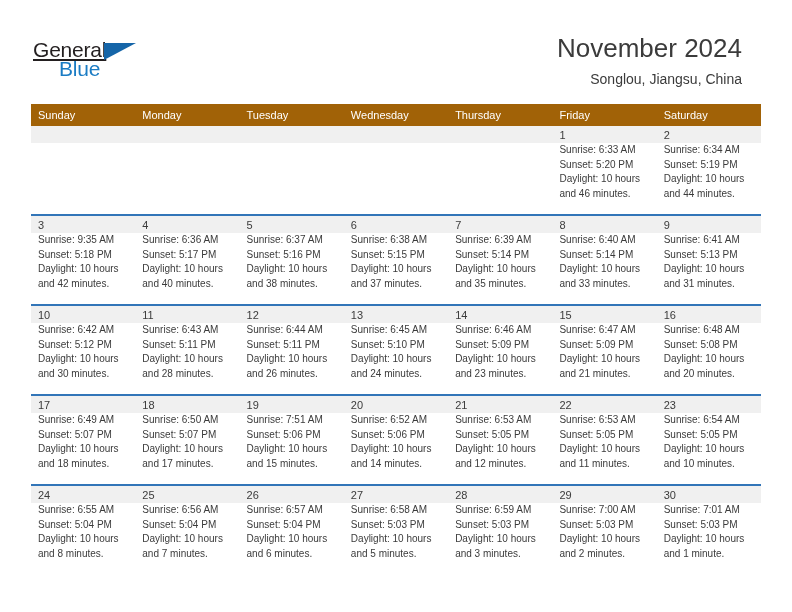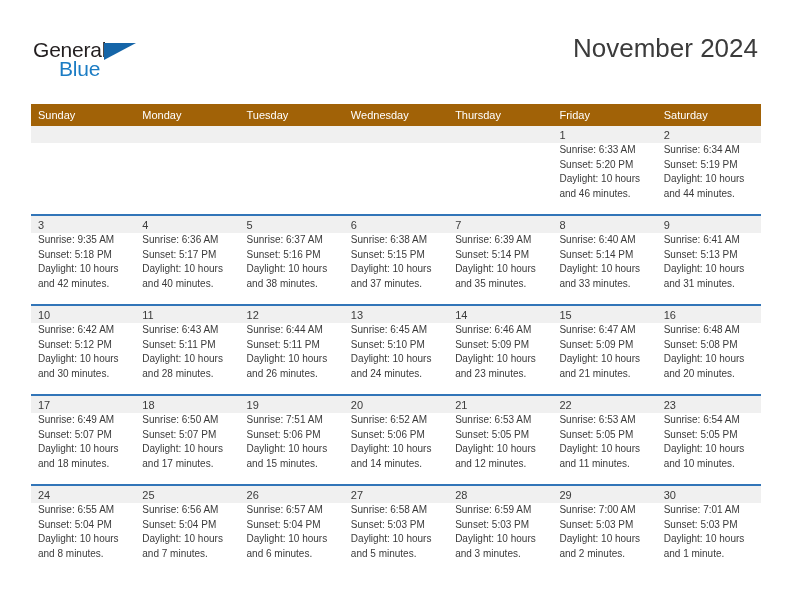--- a/index.html
+++ b/index.html
@@ -38,20 +38,21 @@
   }
   .logo-general {
     position: absolute;
     left: 0;
     top: 0;
     font-size: 21px;
     letter-spacing: -0.2px;
     color: #231f20;
     line-height: 23px;
     white-space: nowrap;
+    text-decoration: underline;
   }
   .logo-blue {
     position: absolute;
     left: 26px;
     top: 19px;
     font-size: 21px;
     letter-spacing: -0.2px;
     color: #1b7cc4;
     line-height: 23px;
     white-space: nowrap;
@@ -62,21 +63,21 @@
     left: 71px;
     top: 5px;
     width: 0;
     height: 0;
     border-left: 32px solid #1565a8;
     border-bottom: 17px solid transparent;
   }
 
   .title-block {
     position: absolute;
-    right: 34px;
+    right: 50px;
     top: 32px;
     text-align: right;
   }
   .cal-title {
     font-size: 26px;
     color: #3b3b3b;
     line-height: 32px;
     font-weight: normal;
     white-space: nowrap;
   }
@@ -153,20 +154,21 @@
 <div class="page">
 
   <div class="header">
     <div class="logo">
       <span class="logo-general">General</span>
       <span class="logo-triangle"></span>
       <span class="logo-blue">Blue</span>
     </div>
     <div class="title-block">
       <div class="cal-title">November 2024</div>
+      <div class="cal-subtitle">Songlou, Jiangsu, China</div>
     </div>
   </div>
 
   <div class="calendar">
     <table class="cal-table">
       <colgroup>
         <col>
           <col>
           <col>
           <col>

